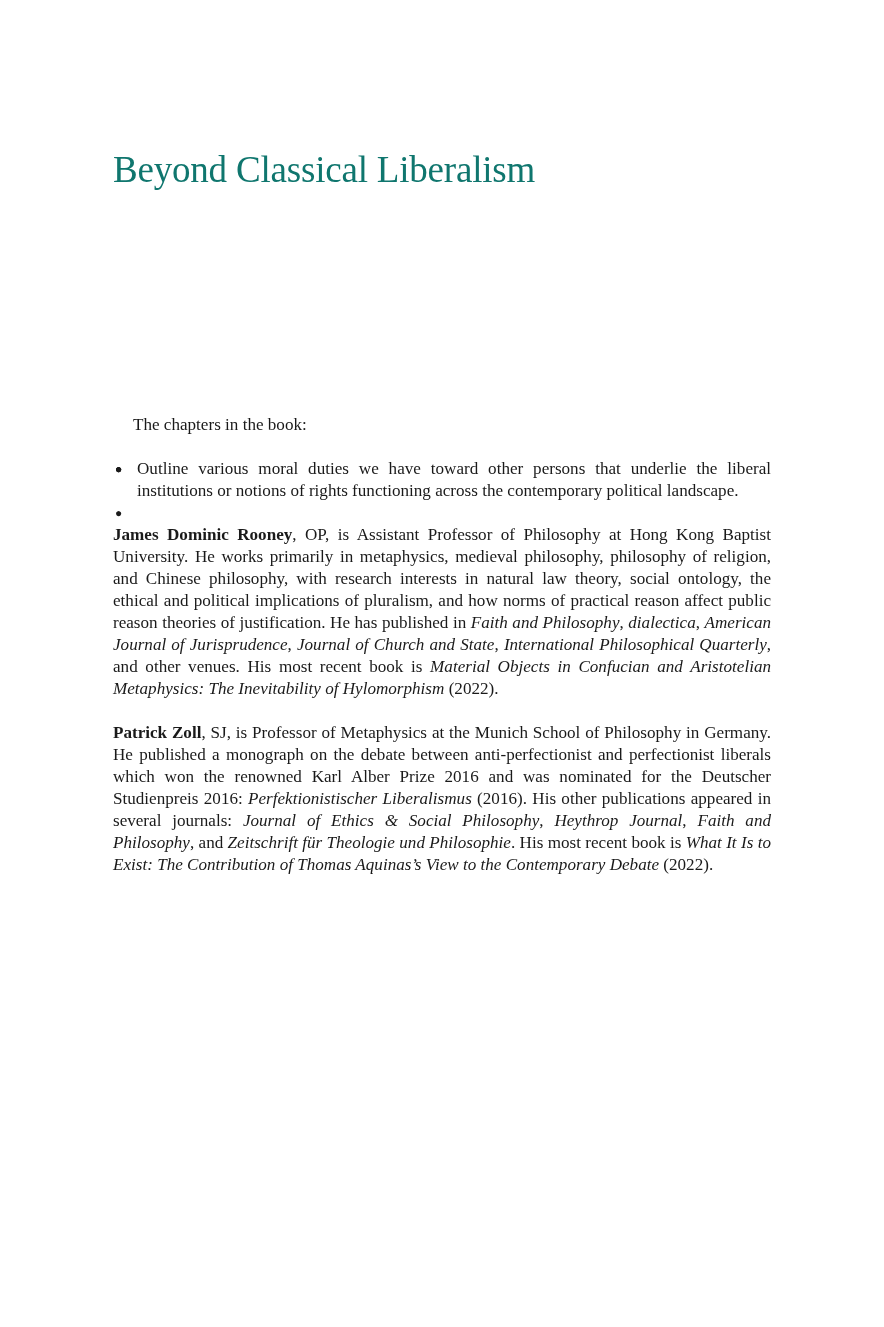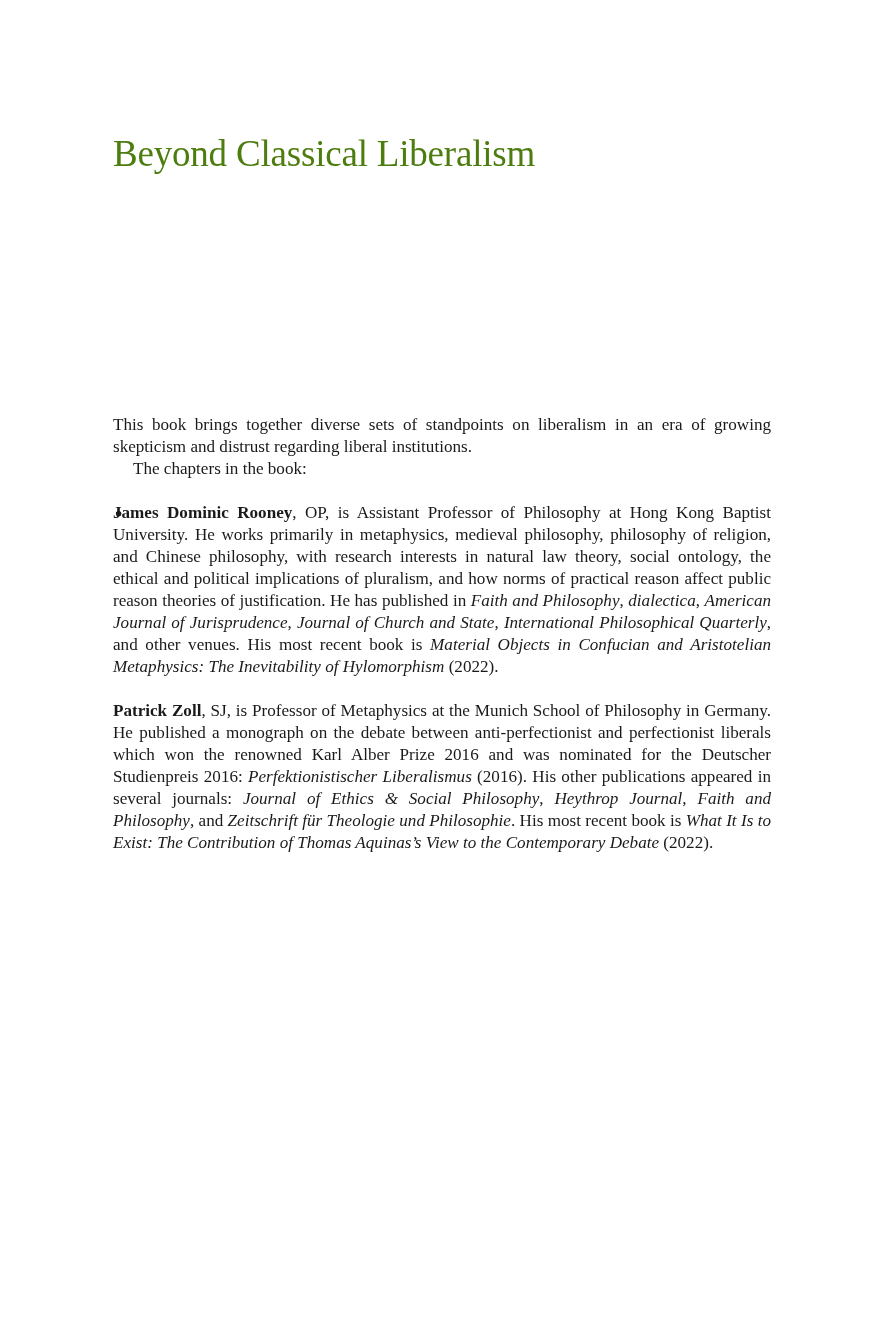--- a/index.html
+++ b/index.html
@@ -16,28 +16,28 @@
       font-family: "Liberation Serif", "DejaVu Serif", serif;
     }
     .page {
       position: absolute;
       left: 113px;
       top: 0;
       width: 658px;
     }
     .title {
       position: absolute;
-      top: 132px;
+      top: 148px;
       left: 0;
       margin: 0;
       font-weight: normal;
       font-size: 37px;
       letter-spacing: -0.2px;
       white-space: nowrap;
-      color: #4d7c0f;
+      color: #0f766e;
     }
     .body-text {
       position: absolute;
       top: 414px;
       left: 0;
       width: 658px;
       font-size: 17.1px;
       line-height: 22px;
       text-align: justify;
     }
@@ -71,32 +71,32 @@
     }
     i { font-style: italic; }
   </style>
 </head>
 <body>
 
 <div class="page">
   <h1 class="title">Beyond Classical Liberalism</h1>
 
   <div class="body-text">
-    <p>This book brings together diverse sets of standpoints on liberalism in an era of growing skepticism and distrust regarding liberal institutions.</p>
     <p class="indent">The chapters in the book:</p>
 
     <ul class="chapters">
       <li>
         <span class="bullet">●</span>
       </li>
       <li>
         <span class="bullet">●</span>
       </li>
       <li>
         <span class="bullet">●</span>
+        <span>Outline various moral duties we have toward other persons that underlie the liberal institutions or notions of rights functioning across the contemporary political landscape.</span>
       </li>
       <li>
         <span class="bullet">●</span>
       </li>
     </ul>
 
 
     <p class="gap">
       <span class="author-name">James Dominic Rooney</span><span class="bio-text"><span>, OP, is Assistant Professor of Philosophy at Hong Kong Baptist University. He works primarily in metaphysics, medieval philosophy, philosophy of religion, and Chinese philosophy, with research interests in natural law theory, social ontology, the ethical and political implications of pluralism, and how norms of practical reason affect public reason theories of justification. He has published in </span><i>Faith and Philosophy</i><span>, </span><i>dialectica</i><span>, </span><i>American Journal of Jurisprudence</i><span>, </span><i>Journal of Church and State</i><span>, </span><i>International Philosophical Quarterly</i><span>, and other venues. His most recent book is </span><i>Material Objects in Confucian and Aristotelian Metaphysics: The Inevitability of Hylomorphism</i><span> (2022).</span></span>
     </p>

